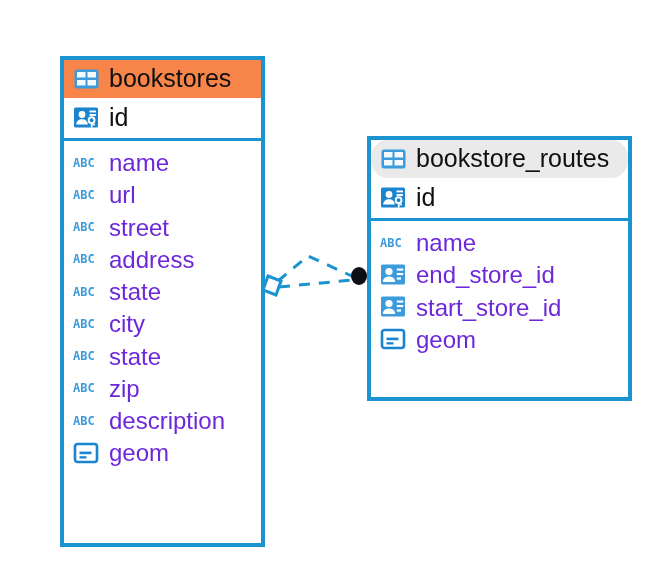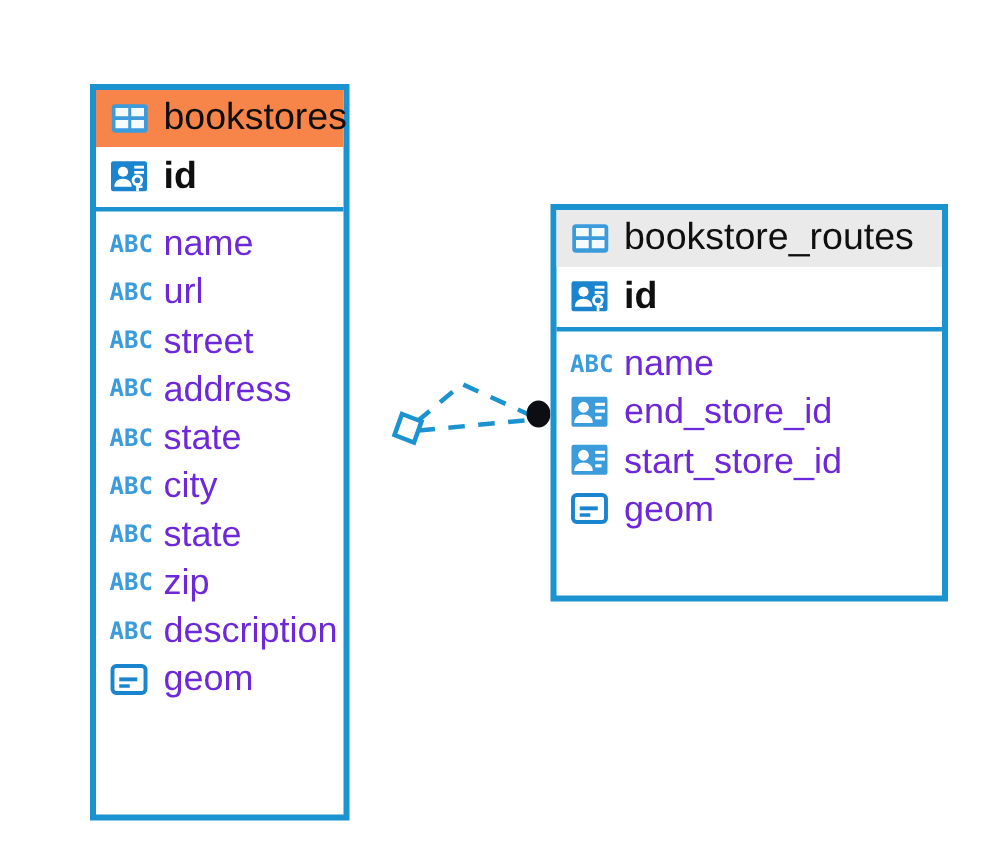--- a/index.html
+++ b/index.html
@@ -38,40 +38,40 @@
   }
 
   .entity-header {
     display: flex;
     align-items: center;
     gap: 9px;
     padding: 5px 10px 6px 9px;
     box-sizing: border-box;
   }
   .entity-header.accent-orange { background: #f7854a; }
-  .entity-header.accent-grey   { background: #eaeaea; }
+  .entity-header.accent-grey   { background: #eaeaea; border-radius: 17px; }
 
   .entity-title {
     font-size: 25px;
     color: #0f0f0f;
     line-height: 1.08;
     white-space: nowrap;
   }
 
   .pk-row {
     display: flex;
     align-items: center;
     gap: 9px;
     padding: 6px 10px 7px 9px;
     border-bottom: 3px solid #1b93d1;
     box-sizing: border-box;
   }
   .pk-label {
     font-size: 25px;
-    font-weight: bold;
+    font-weight: normal;
     color: #0f0f0f;
     line-height: 1.08;
   }
 
   .field-list {
     padding: 6px 0 7px 0;
   }
   .field-row {
     display: flex;
     align-items: center;
@@ -93,21 +93,21 @@
     line-height: 0;
   }
   .icon.table-icon  { width: 27px; height: 22px; }
   .icon.key-icon    { width: 27px; height: 26px; }
   .icon.abc-icon    { width: 27px; height: 16px; }
   .icon.fk-icon     { width: 27px; height: 26px; }
   .icon.geom-icon   { width: 27px; height: 24px; }
 
   .abc-text {
     font-family: "DejaVu Sans Mono", monospace;
-    font-size: 16px;
+    font-size: 12px;
     font-weight: bold;
     color: #3b9bdb;
     letter-spacing: 0px;
     line-height: 16px;
     display: block;
     width: 27px;
   }
 </style>
 </head>
 <body>
@@ -118,21 +118,21 @@
 
     <polyline points="278,281 308,256 354,277" fill="none" stroke="#1b93d1" stroke-width="3" stroke-dasharray="11 9" stroke-linecap="butt"></polyline>
 
     <line x1="279" y1="287" x2="353" y2="280" stroke="#1b93d1" stroke-width="3" stroke-dasharray="11 9" stroke-linecap="butt"></line>
 
     <polygon points="268,276 281,281 276,295 263,290" fill="#ffffff" stroke="#1b93d1" stroke-width="3" stroke-linejoin="miter"></polygon>
 
     <ellipse cx="359" cy="276" rx="8" ry="9" fill="#0d0d14"></ellipse>
   </svg>
 
-  <div class="entity" style="left:60px; top:56px; width:173px; height:491px;">
+  <div class="entity" style="left:60px; top:56px; width:205px; height:491px;">
 
     <div class="entity-header accent-orange">
       <span class="icon table-icon">
         <svg viewBox="0 0 27 22" width="27" height="22">
           <rect x="1.5" y="1.5" width="24" height="19" rx="2.5" fill="#3b9bdb"></rect>
           <rect x="4" y="4" width="8.5" height="5.5" fill="#ffffff" opacity="0.95"></rect>
           <rect x="14.5" y="4" width="8.5" height="5.5" fill="#ffffff" opacity="0.95"></rect>
           <rect x="4" y="12" width="8.5" height="5.5" fill="#ffffff" opacity="0.95"></rect>
           <rect x="14.5" y="12" width="8.5" height="5.5" fill="#ffffff" opacity="0.95"></rect>
         </svg>

